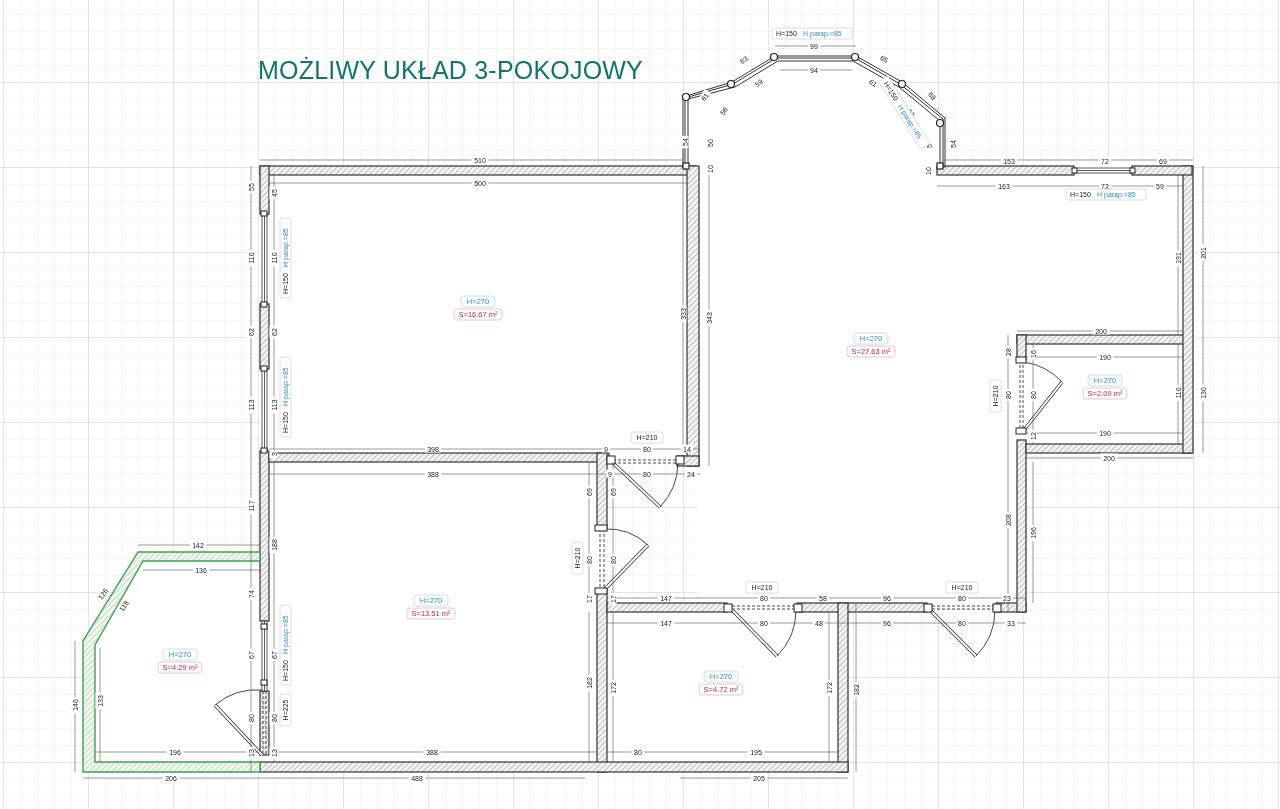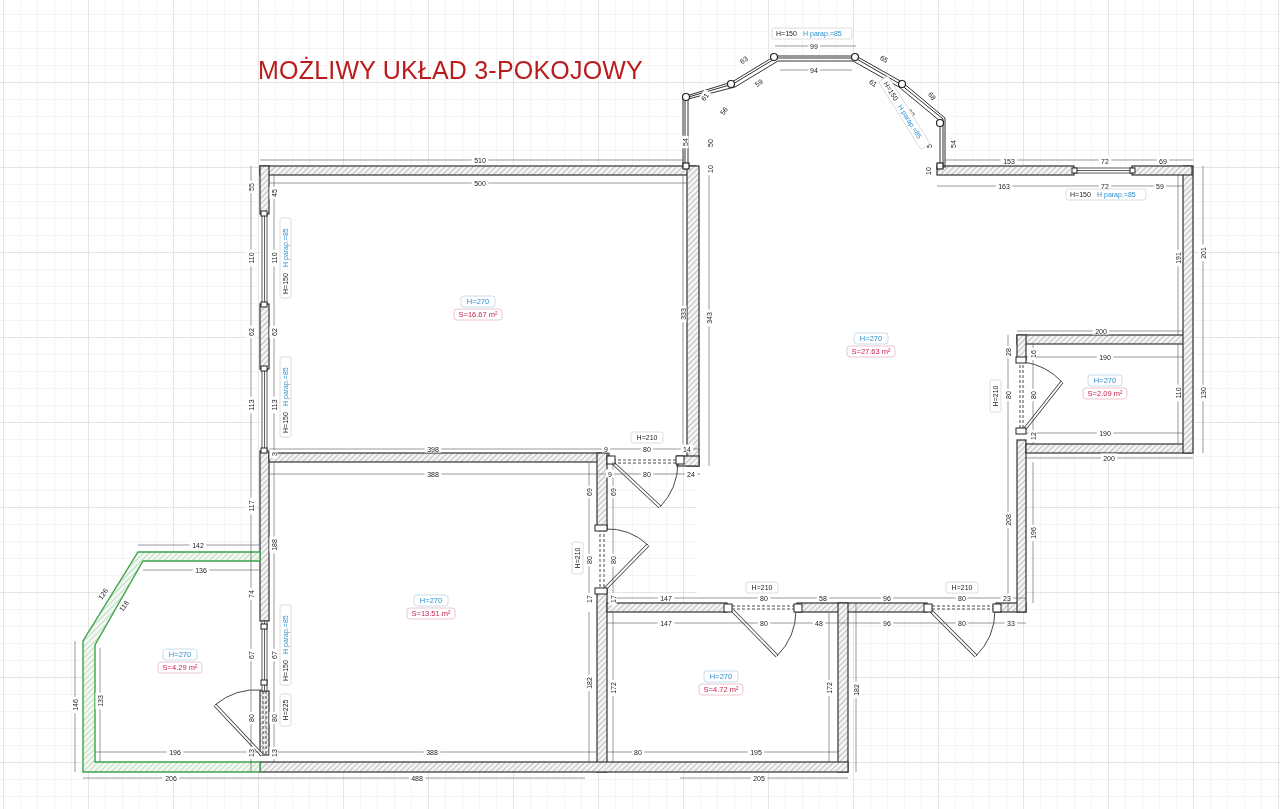--- a/index.html
+++ b/index.html
@@ -1,21 +1,21 @@
 <!DOCTYPE html>
 <html><head>
   <meta charset="utf-8">
   <style>
     html, body { margin: 0; padding: 0; background: #ffffff; }
     body { width: 1280px; height: 809px; overflow: hidden; position: relative; font-family: "Liberation Sans", sans-serif; }
     #plan { position: absolute; left: 0; top: 0; width: 1280px; height: 809px; }
     .title {
       position: absolute; left: 258px; top: 56px;
       font-family: "Liberation Sans", sans-serif;
-      font-size: 25px; color: #b91c1c; letter-spacing: 0.2px; white-space: nowrap;
+      font-size: 25px; color: #0f766e; letter-spacing: 0.2px; white-space: nowrap;
     }
     .dim { font-family: "Liberation Sans", sans-serif; font-size: 7px; fill: #222; }
     .tag-h { font-family: "Liberation Sans", sans-serif; font-size: 7.5px; fill: #2a8fd0; }
     .tag-s { font-family: "Liberation Sans", sans-serif; font-size: 7.5px; fill: #c8244f; }
     .tag-b { font-family: "Liberation Sans", sans-serif; font-size: 7px; fill: #222; }
     .tag-bb { font-family: "Liberation Sans", sans-serif; font-size: 7px; fill: #2a8fd0; }
   </style>
 </head>
 <body>
 

